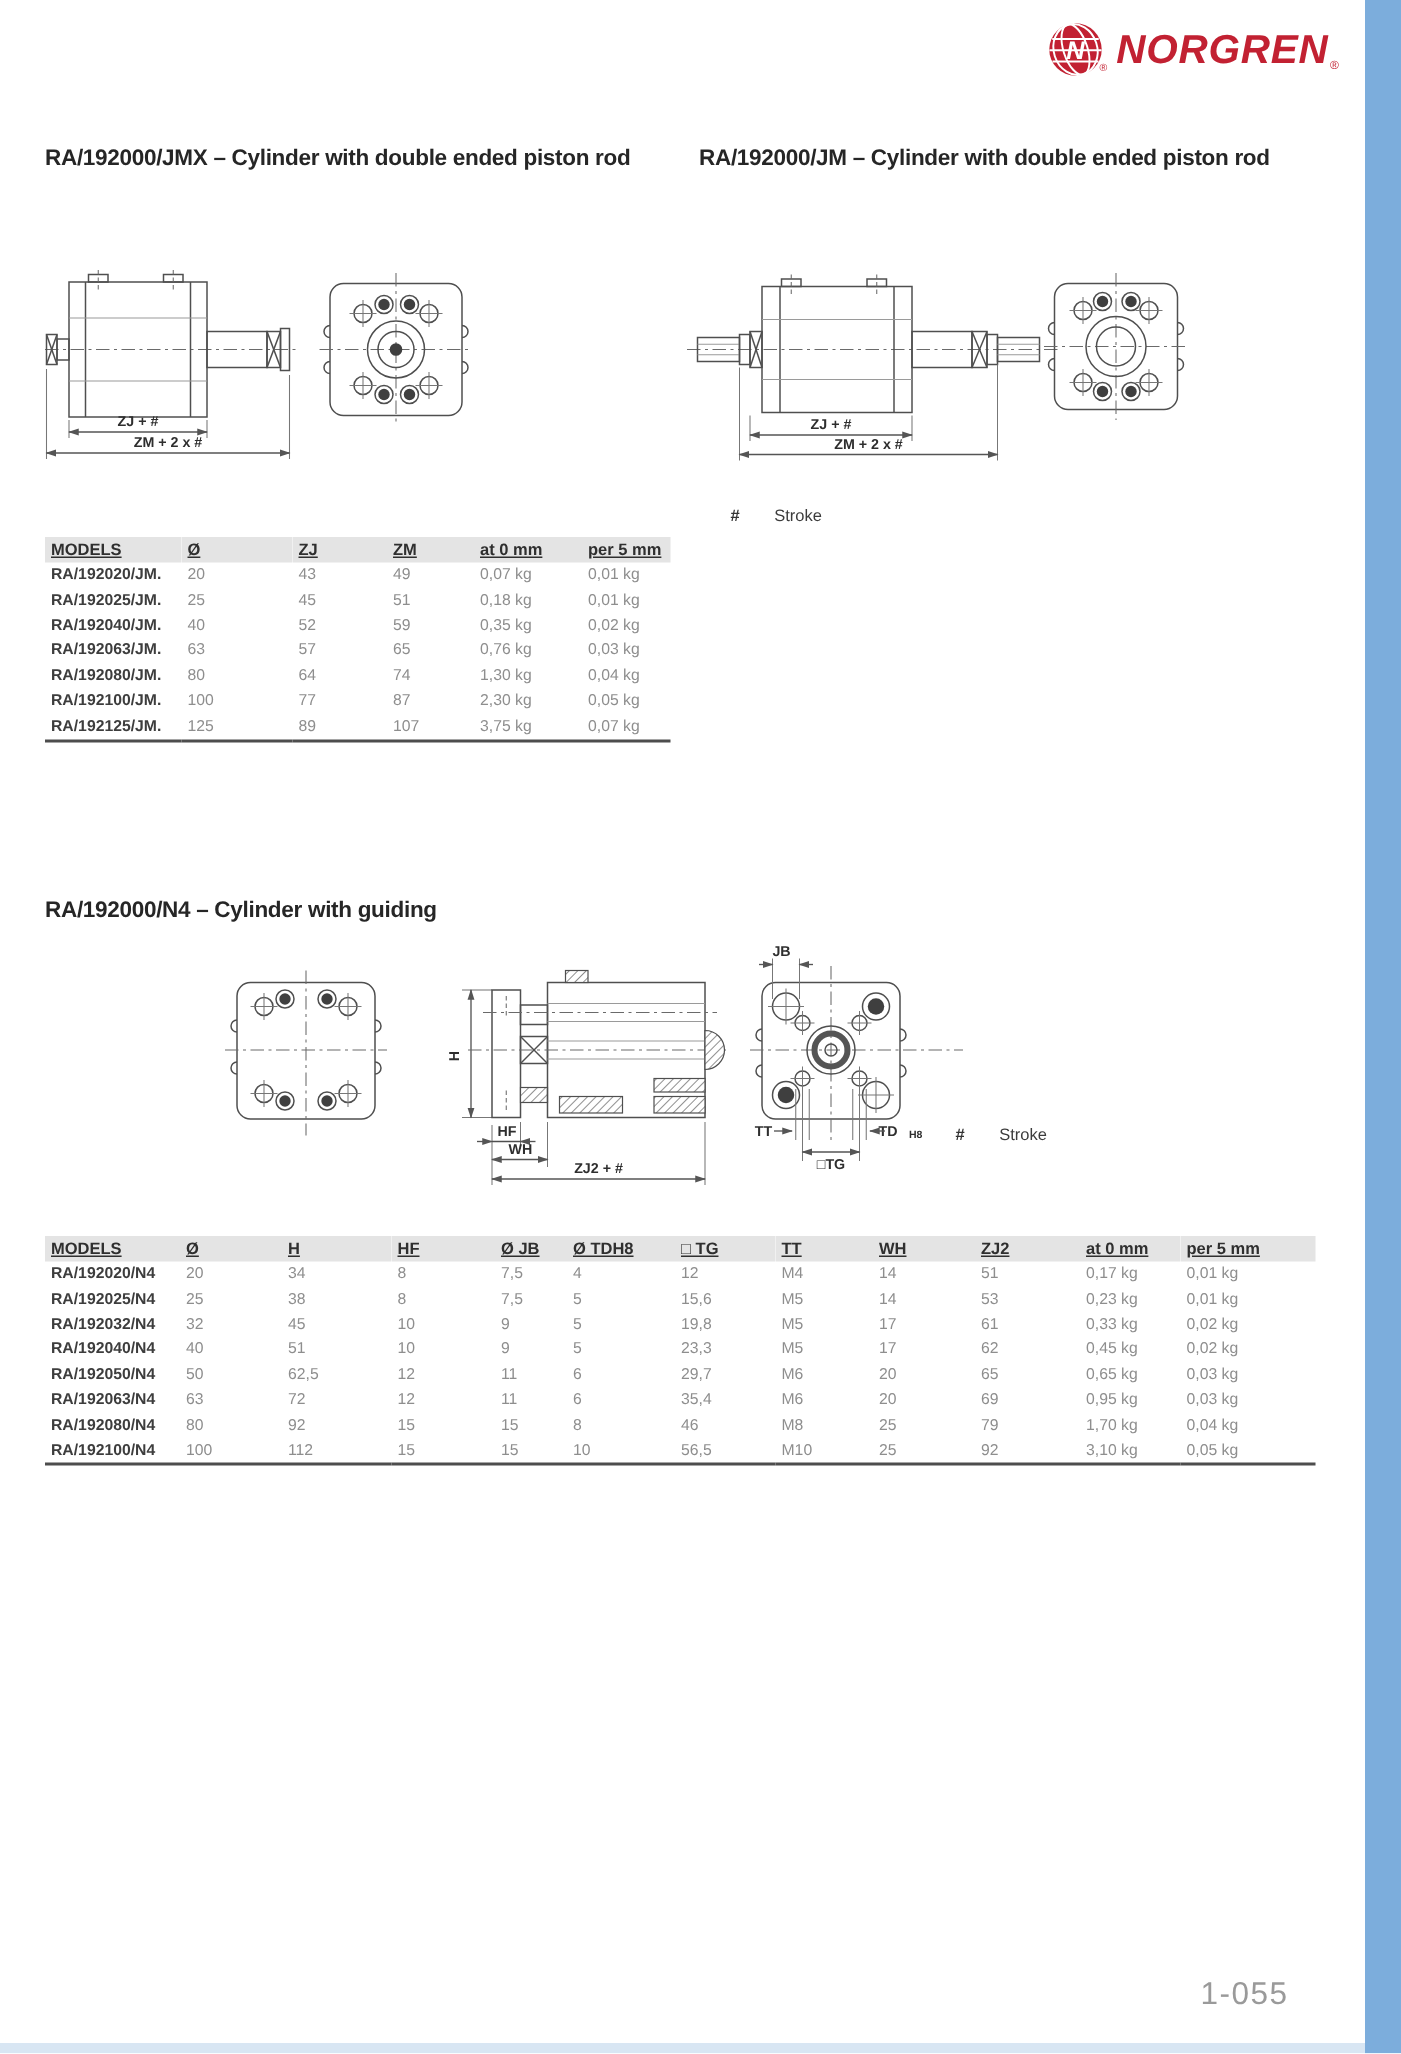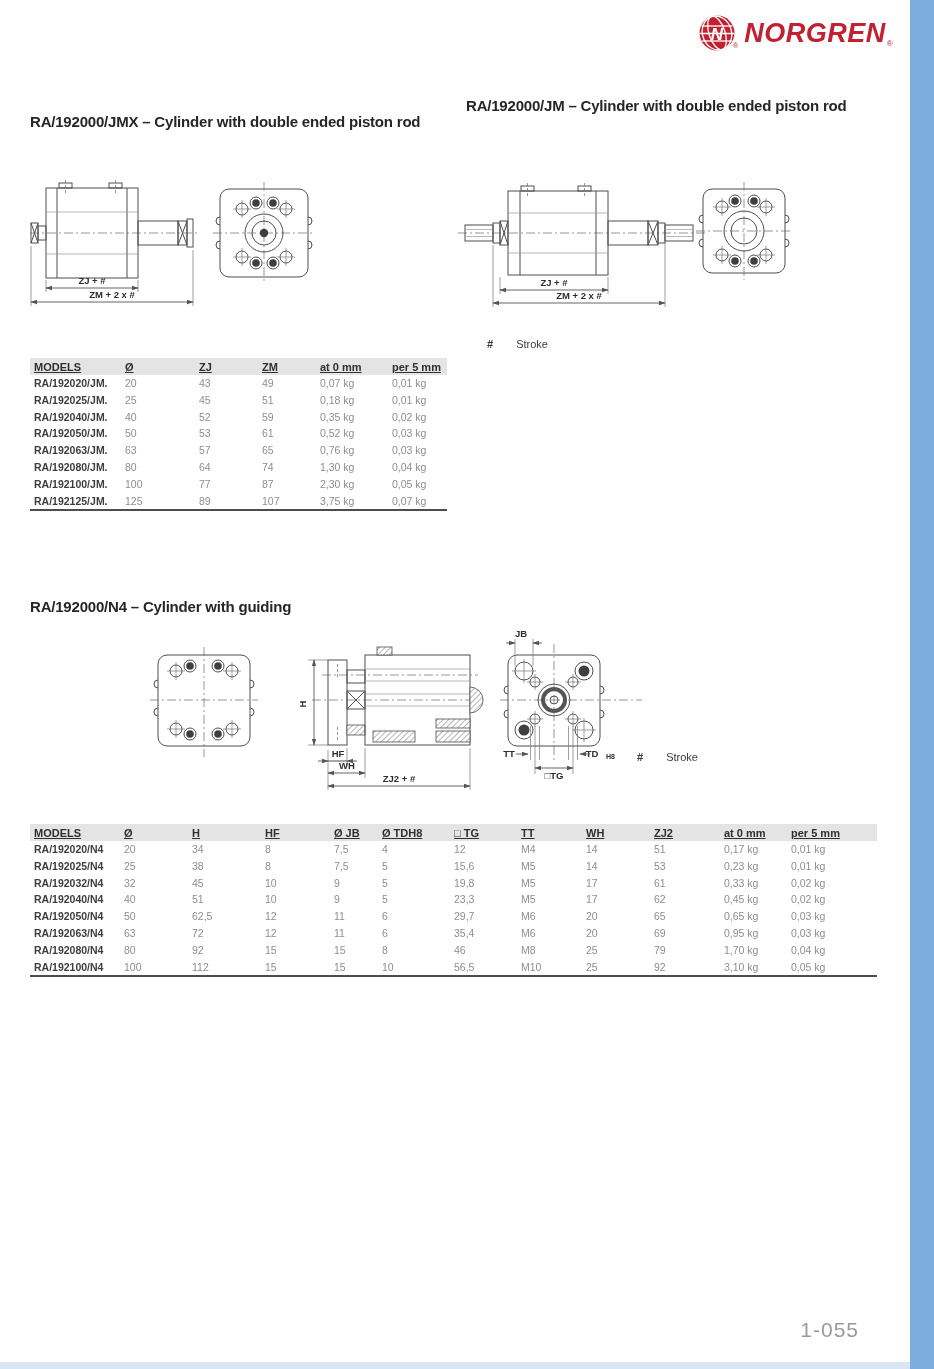--- a/index.html
+++ b/index.html
@@ -15,21 +15,21 @@
   .wordmark {
     font-size:27px; font-weight:bold; font-style:italic; letter-spacing:0.5px;
     color:var(--accent_red,#C22132); margin-left:4px; line-height:40px;
   }
   .word-reg { font-size:8px; color:var(--accent_red,#C22132); align-self:flex-end; margin:0 0 5px 1px; }
   
   .section-title {
     position:absolute; font-size:15px; font-weight:bold; color:#262626; letter-spacing:-0.2px;
     white-space:nowrap;
   }
-  #title-jmx { left:30px; top:97px;margin-top:16px; }
+  #title-jmx { left:30px; top:97px; }
   #title-jm  { left:466px; top:97px; }
   #title-n4  { left:30px; top:598px; }
   
   .drawing { position:absolute; }
   #svg-jmx { left:30px; top:180px; }
   #svg-jm  { left:458px; top:178px; }
   #svg-n4  { left:140px; top:626px; }
   .ln  { stroke:#4f4f4f; stroke-width:1; fill:none; }
   .fn  { stroke:#9a9a9a; stroke-width:0.7; fill:none; }
   .cl  { stroke:#6a6a6a; stroke-width:0.7; fill:none; stroke-dasharray:9 3 2 3; }
@@ -275,28 +275,20 @@
           <td>0,18 kg</td>
           <td>0,01 kg</td>
         </tr>
         <tr>
           <td>RA/192040/JM.</td>
           <td>40</td>
           <td>52</td>
           <td>59</td>
           <td>0,35 kg</td>
           <td>0,02 kg</td>
-        </tr>
-        <tr>
-          <td>RA/192050/JM.</td>
-          <td>50</td>
-          <td>53</td>
-          <td>61</td>
-          <td>0,52 kg</td>
-          <td>0,03 kg</td>
         </tr>
         <tr>
           <td>RA/192063/JM.</td>
           <td>63</td>
           <td>57</td>
           <td>65</td>
           <td>0,76 kg</td>
           <td>0,03 kg</td>
         </tr>
         <tr>

